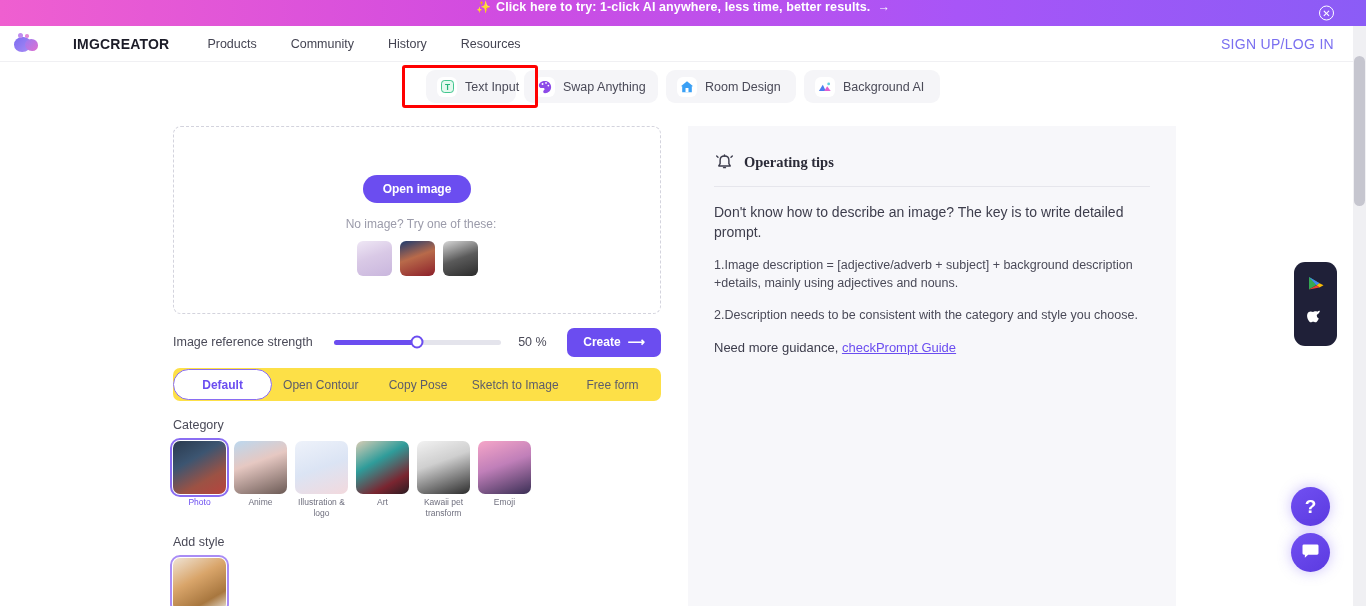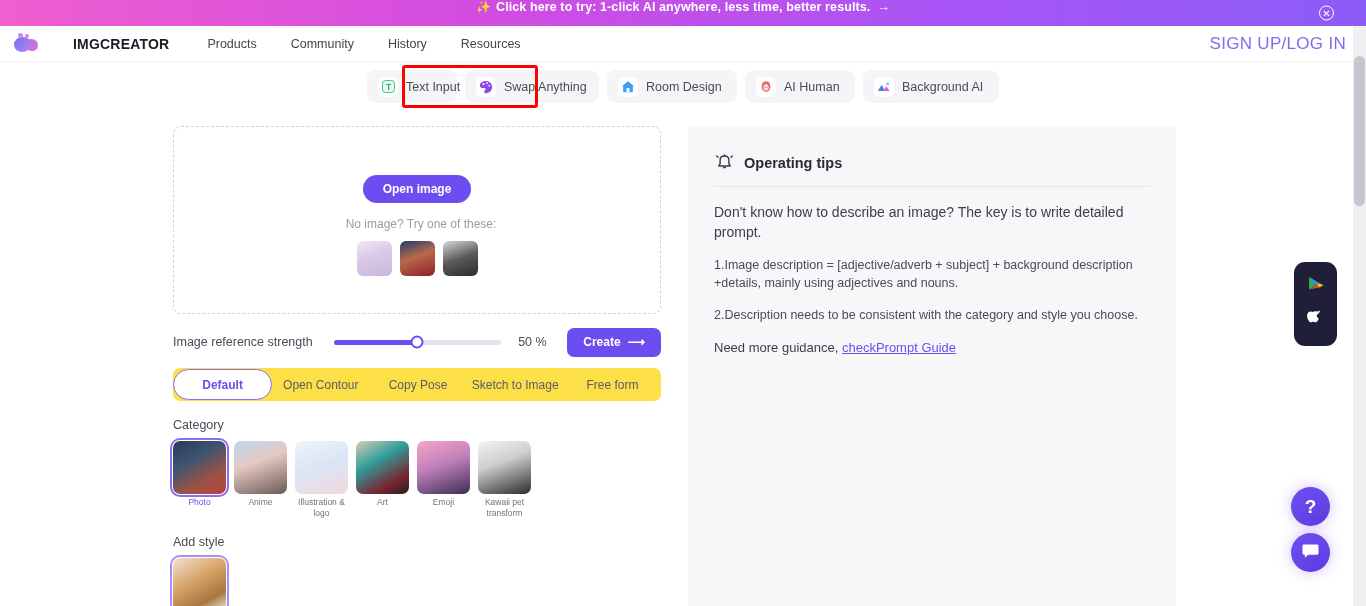--- a/index.html
+++ b/index.html
@@ -54,22 +54,22 @@
   .brand-logo .b3 { width: 5px; height: 5px; left: 4px; top: 0px; background:#c08cf0; }
   .brand-logo .b4 { width: 3.5px; height: 3.5px; left: 11px; top: 1px; background:#e28ad8; }
   .brand-name {
     font-size: 14px; font-weight: 800; color: #1c1c28; letter-spacing: .2px; padding-left: 26px;
   }
   .nav { display: flex; align-items: center; margin-left: 38px; gap: 34px; }
   .nav-item {
     font-size: 12.5px; color: #444452; cursor: pointer; white-space: nowrap;
   }
   .auth-link {
-    position: absolute; right: 20px; top: 50%; transform: translateY(-50%);
-    font-size: 17px; color: #7a6ff0; letter-spacing: .3px; cursor: pointer;
+    position: absolute; right: 32px; top: 50%; transform: translateY(-50%);
+    font-size: 14px; color: #7a6ff0; letter-spacing: .3px; cursor: pointer;
   }
 
   
   .tabbar {
     position: absolute; top: 70px; left: 0; width: 1366px;
     display: flex; justify-content: center; align-items: center; gap: 8px;
   }
   .tab {
     height: 33px; border-radius: 9px; background: #f5f5f8;
     display: flex; align-items: center; padding: 0 18px 0 11px;
@@ -199,21 +199,21 @@
     cursor: pointer;
   }
 
   
   .right-panel {
     position: absolute; left: 688px; top: 126px;
     width: 488px; height: 480px;
     background: #f7f7fa;
   }
   .tips-head {
-    display: flex; align-items: center; padding: 26px 0 0 26px;
+    display: flex; align-items: center; padding: 26px 0 0 26px; font-family: Liberation Serif, serif;
   }
   .bell-icon { width: 21px; height: 21px; flex: none; }
   .tips-title {
     font-size: 14.5px; font-weight: 700; color: #2b2b38; margin-left: 9px;
   }
   .tips-divider {
     margin: 13px 26px 0 26px; height: 1px; background: #e6e6ec;
   }
   .tips-body { padding: 0 26px; }
   .tip-lead {
@@ -312,31 +312,20 @@
   <div class="tab tab-room">
     <span class="tab-ico">
       <svg width="14" height="14" viewBox="0 0 16 16">
           <path d="M8 1.5 L15 7 L13.5 7 L13.5 14 L2.5 14 L2.5 7 L1 7 Z" fill="#3aa0f5"></path>
           <rect x="6.3" y="9" width="3.4" height="5" rx="0.6" fill="#ffffff"></rect>
         </svg>
     </span>
     <span class="tab-label">Room Design</span>
   </div>
 
-  <div class="tab tab-human">
-    <span class="tab-ico">
-      <svg width="14" height="14" viewBox="0 0 16 16">
-          <path d="M8 1.5 C11 1.5 13 3.8 13 7 C13 10.5 11 13.5 8 13.5 C5 13.5 3 10.5 3 7 C3 3.8 5 1.5 8 1.5 Z" fill="#e06a6a"></path>
-          <ellipse cx="8" cy="8.5" rx="3" ry="3.6" fill="#ffe2d6"></ellipse>
-          <circle cx="6.7" cy="8.2" r="0.6" fill="#88403a"></circle>
-          <circle cx="9.3" cy="8.2" r="0.6" fill="#88403a"></circle>
-        </svg>
-    </span>
-    <span class="tab-label">AI Human</span>
-  </div>
 
   <div class="tab tab-bg">
     <span class="tab-ico">
       <svg width="14" height="12" viewBox="0 0 16 13">
           <path d="M1 11 L5.5 4 L9 11 Z" fill="#4a7ef0"></path>
           <path d="M7 11 L10.5 5.5 L14.5 11 Z" fill="#e05fd0"></path>
           <circle cx="12.2" cy="3" r="1.6" fill="#5fd0e0"></circle>
         </svg>
     </span>
     <span class="tab-label">Background AI</span>
@@ -389,26 +378,26 @@
     </div>
     <div class="cat-item">
       <div class="cat-thumb c-illus"></div>
       <div class="cat-label">Illustration &amp; logo</div>
     </div>
     <div class="cat-item">
       <div class="cat-thumb c-art"></div>
       <div class="cat-label">Art</div>
     </div>
     <div class="cat-item">
+      <div class="cat-thumb c-kawaii"></div>
+      <div class="cat-label">Kawaii pet transform</div>
+    </div>
+    <div class="cat-item">
       <div class="cat-thumb c-emoji"></div>
       <div class="cat-label">Emoji</div>
-    </div>
-    <div class="cat-item">
-      <div class="cat-thumb c-kawaii"></div>
-      <div class="cat-label">Kawaii pet transform</div>
     </div>
   </div>
 
   <div class="section-title">Add style</div>
   <div>
     <div class="style-thumb"></div>
 
   </div>
 </div>
 

